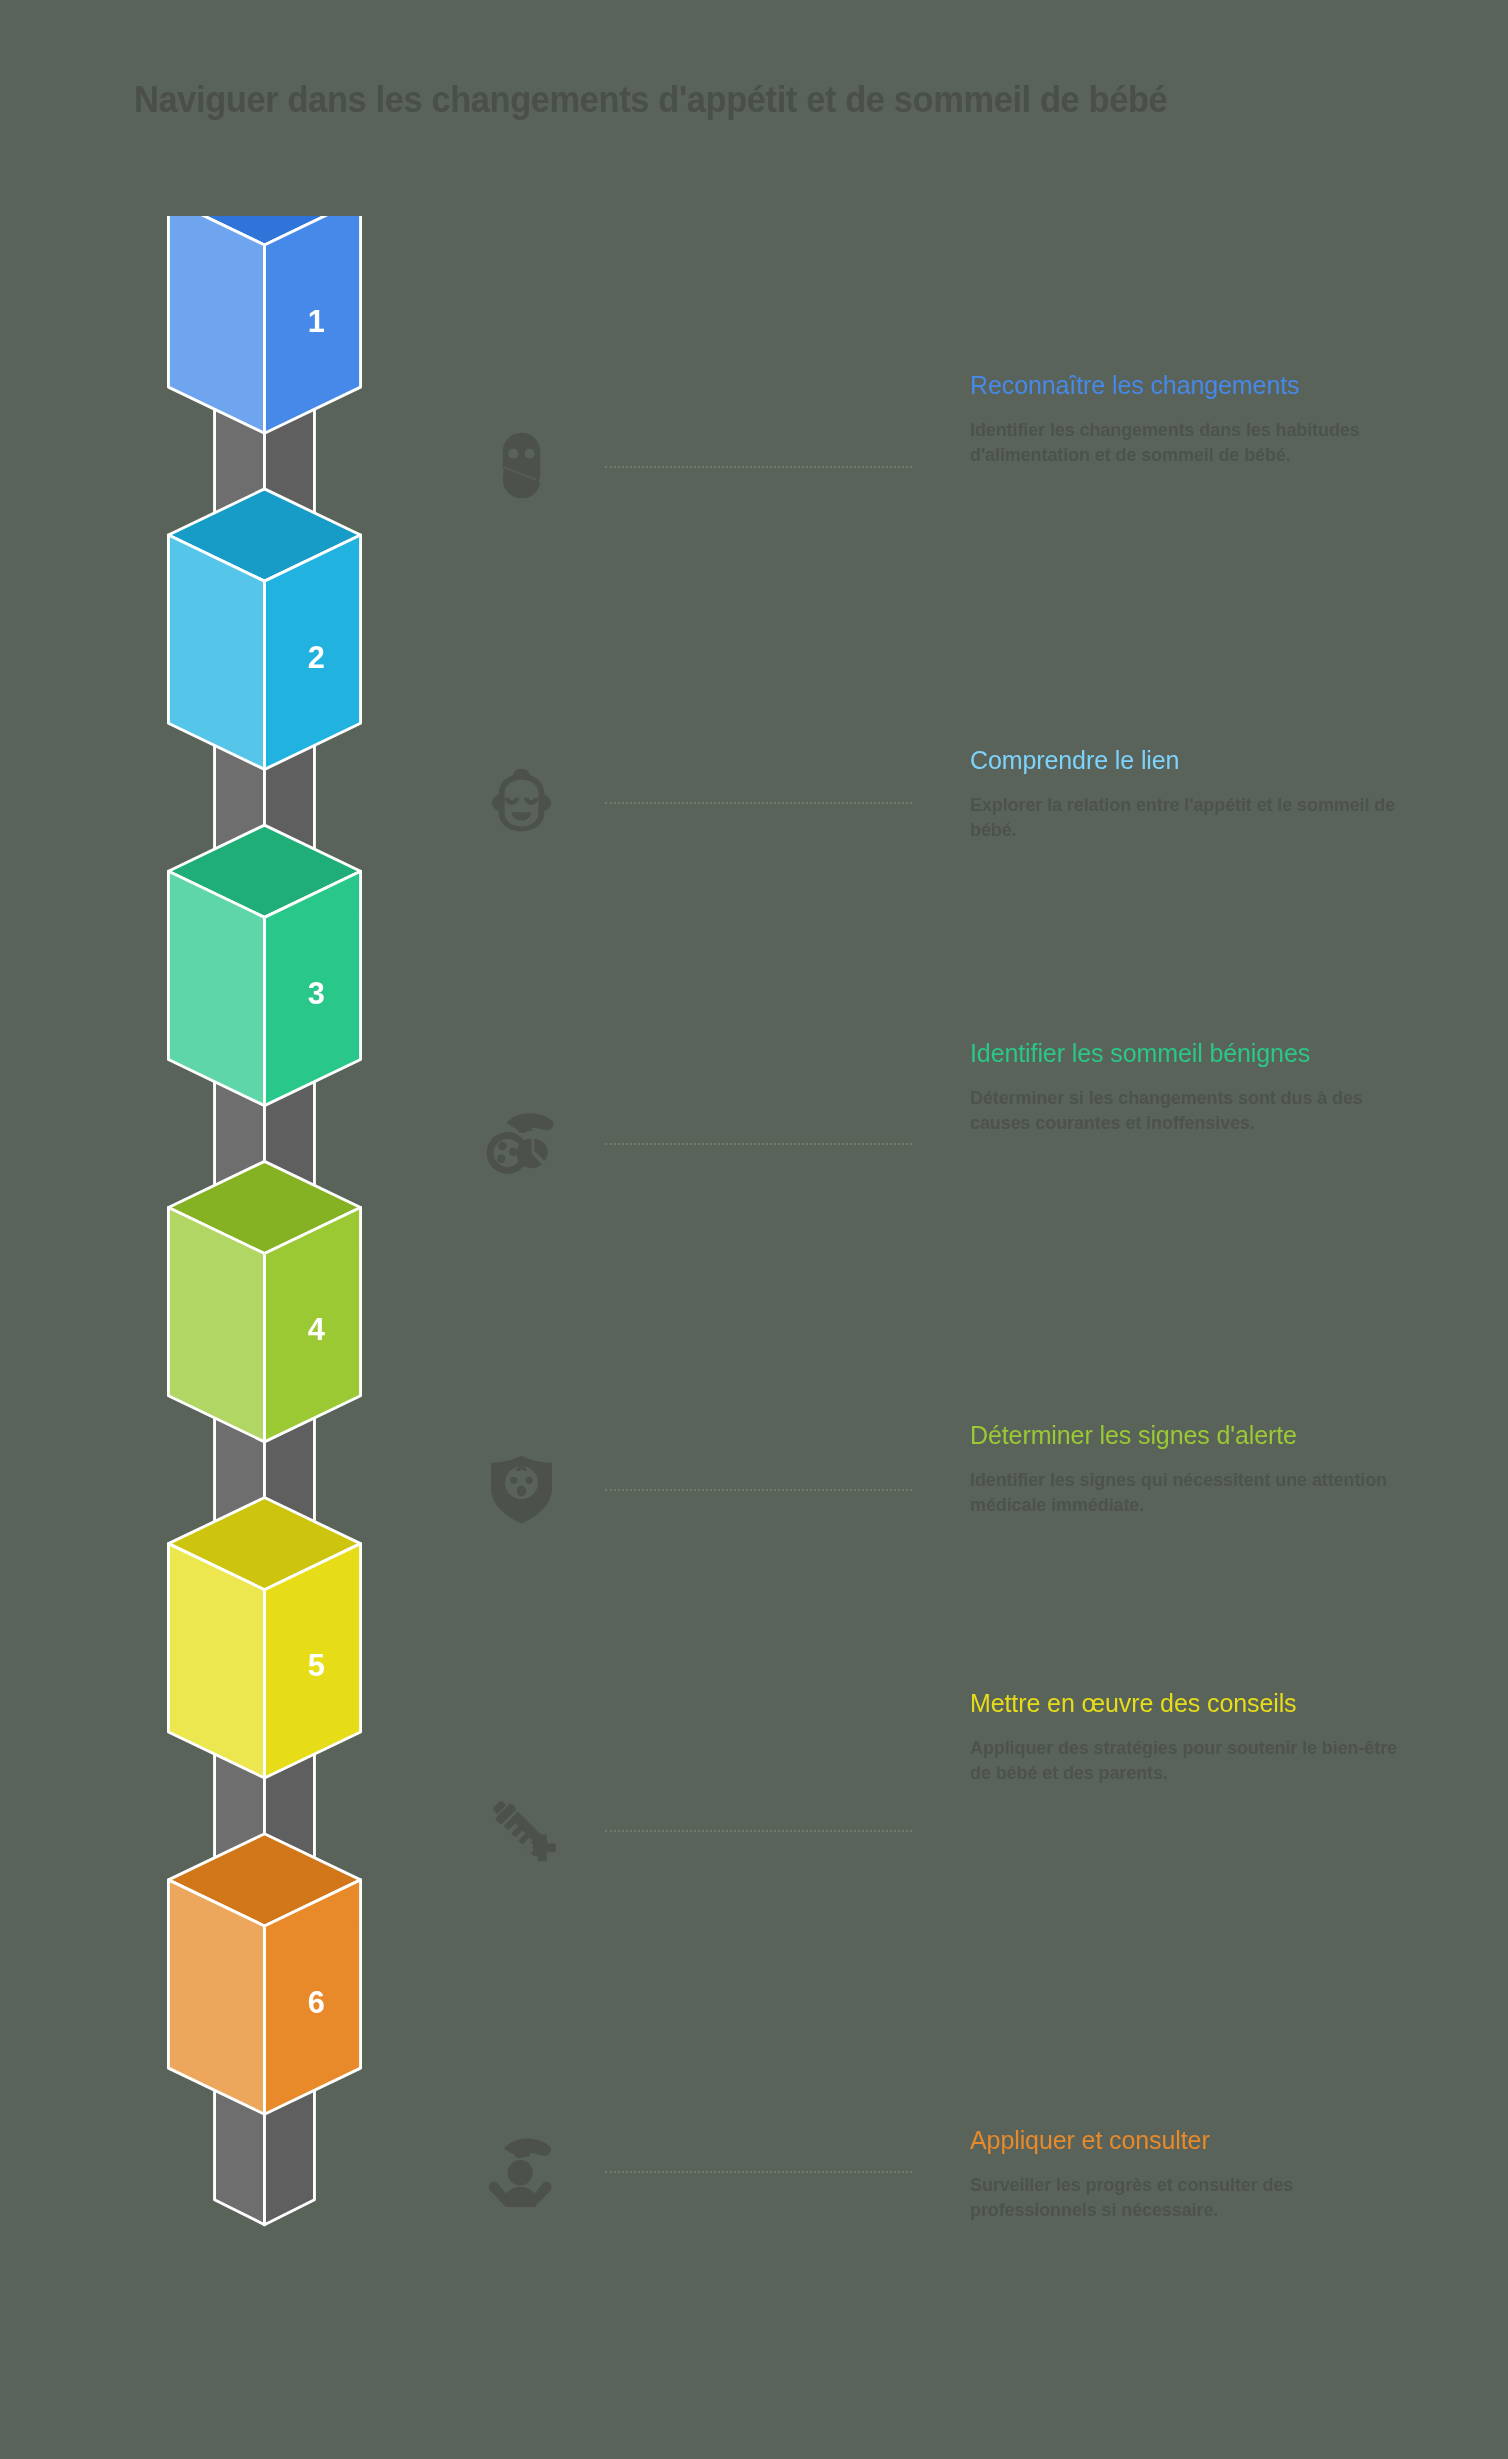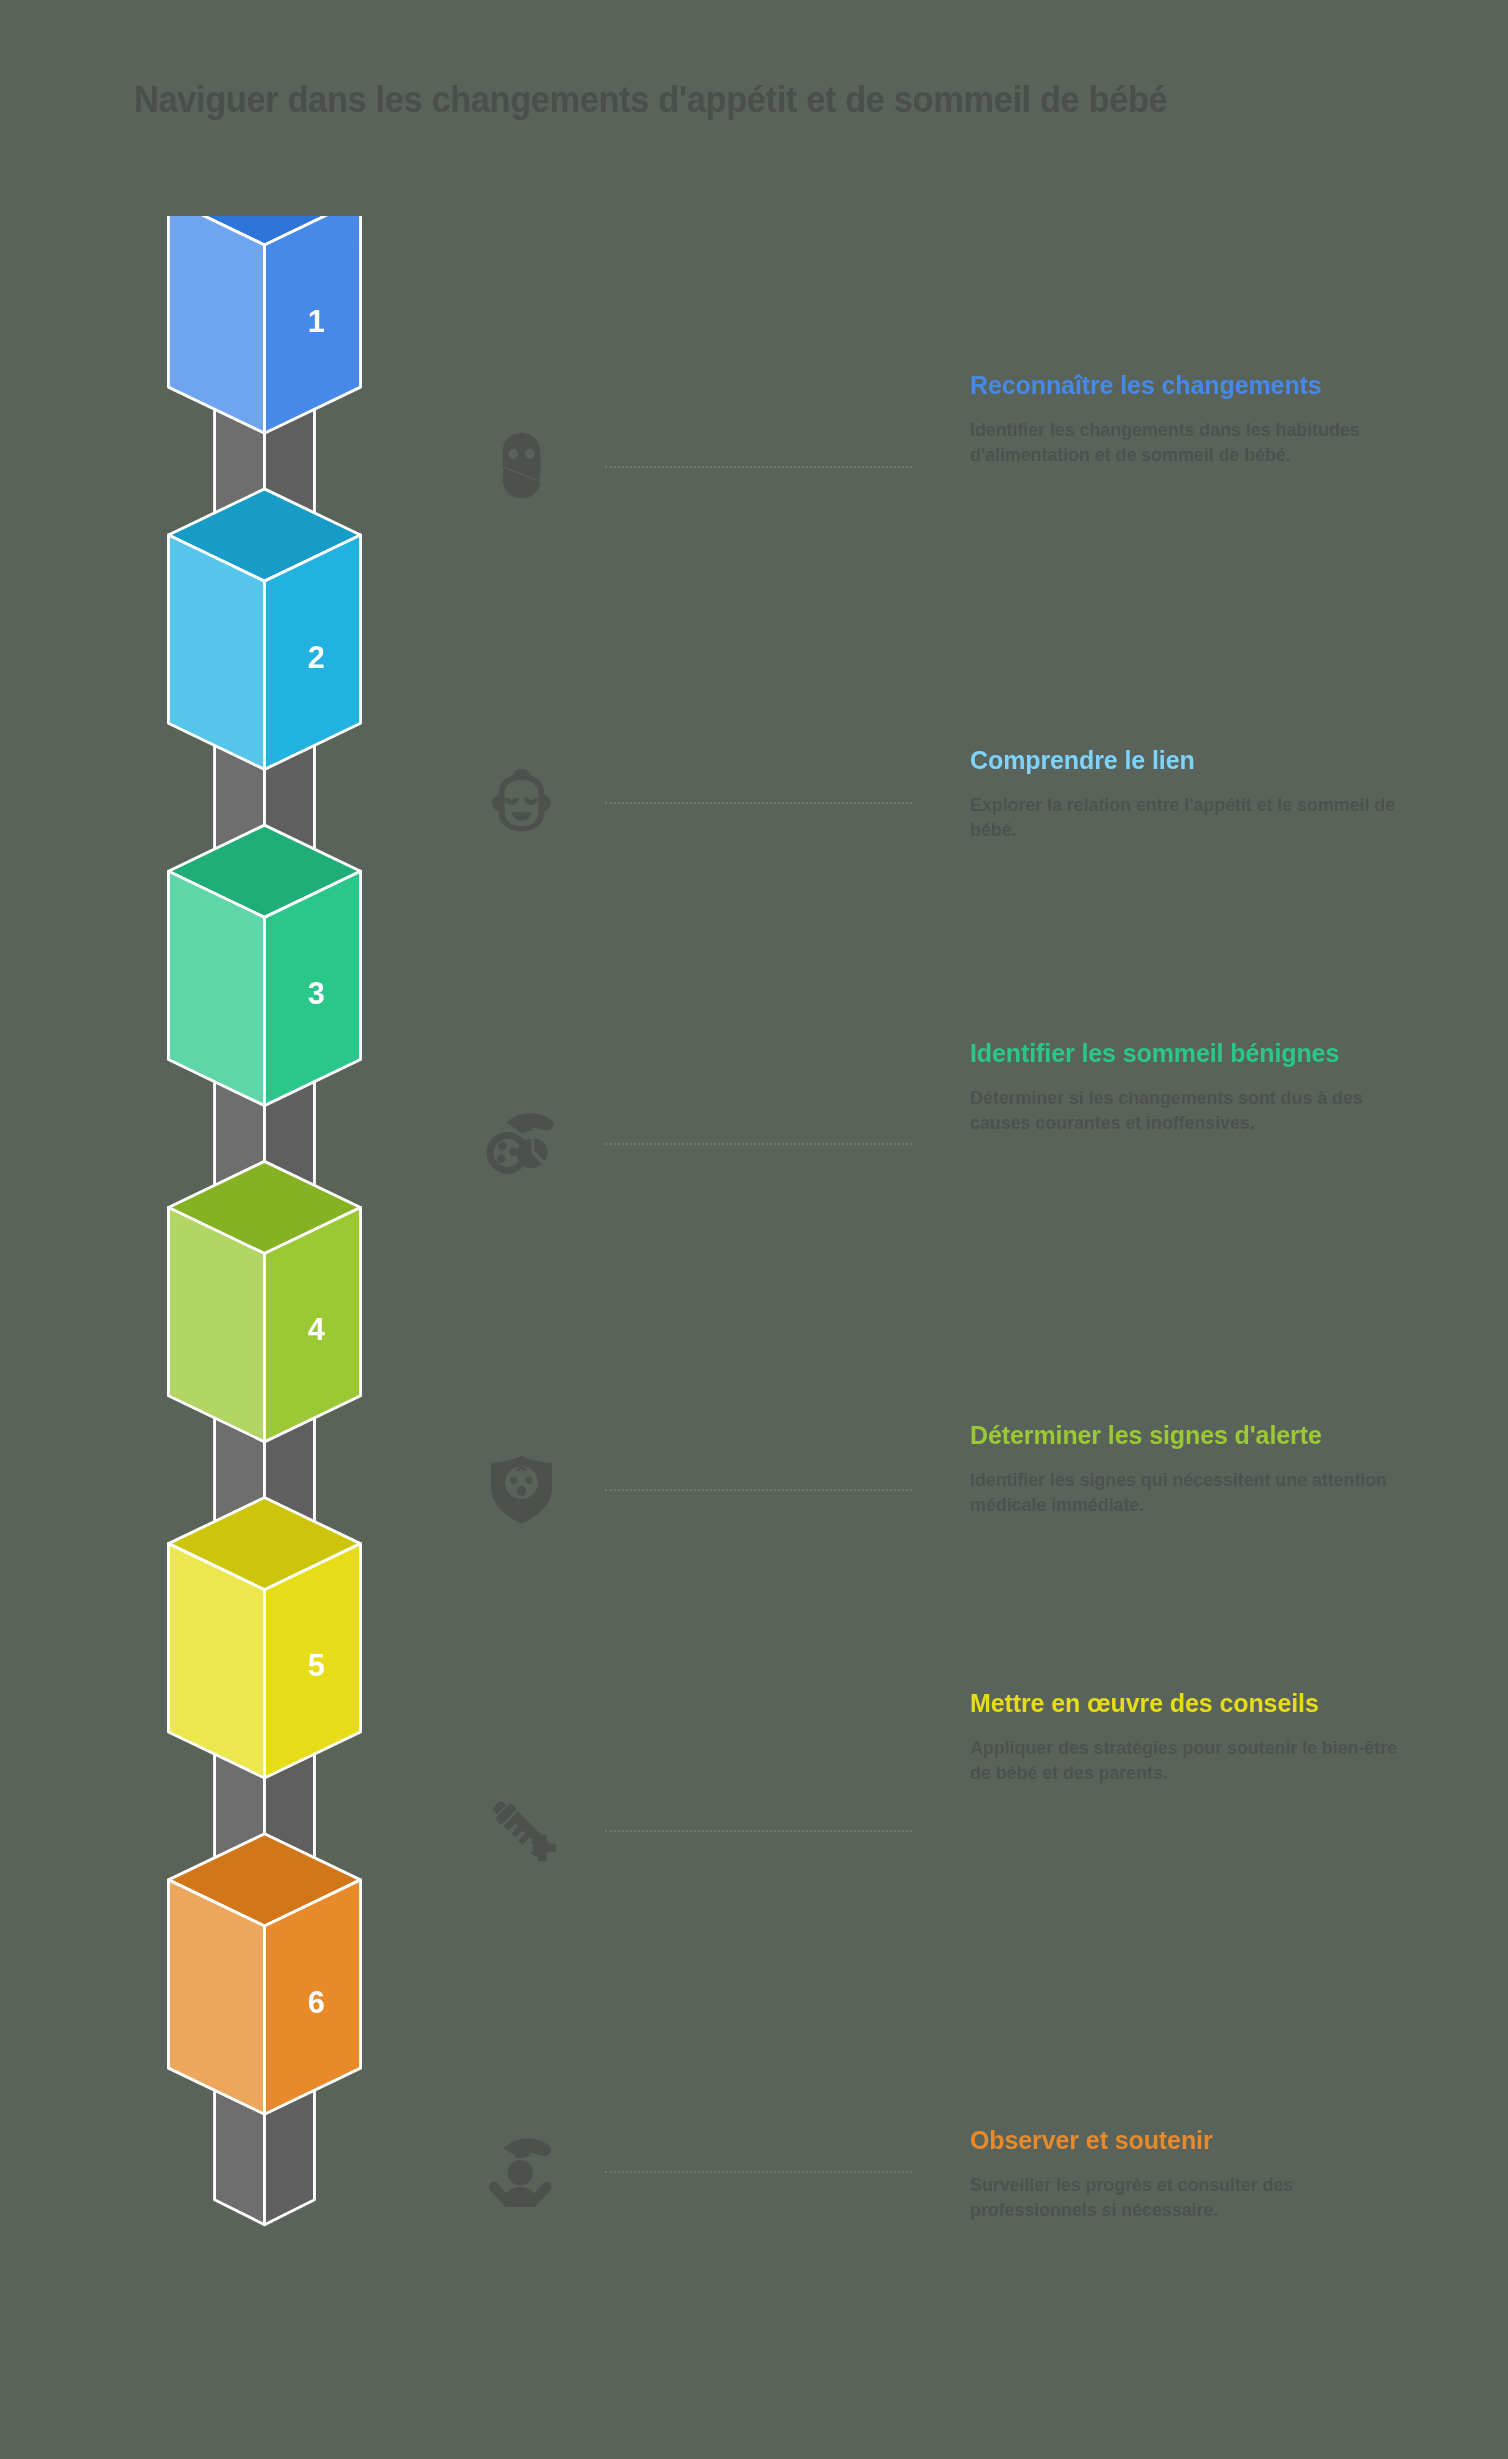--- a/index.html
+++ b/index.html
@@ -76,21 +76,21 @@
     height: 0;
     border-top: 2.9px dotted #6e7a6c;
   }
   .step-text {
     position: absolute;
     left: 970px;
     width: 432px;
   }
   .step-head {
     font-size: 25px;
-    font-weight: bold;
+    font-weight: normal;
     line-height: 1.22;
     letter-spacing: -0.1px;
     margin: 0 0 17.3px 0;
   }
   .step-desc {
     font-size: 18px;
     font-weight: bold;
     line-height: 1.42;
     color: #4d524c;
     letter-spacing: -0.1px;
@@ -246,19 +246,19 @@
     <div class="step-icon" style="top:2114px">
       <svg width="81" height="81" viewBox="0 0 64 64">
         <path d="M18 14c4-5 11-8 18-8 7 0 13 2 17 5 3 2 3 5 1 7-2 2-5 2-8 1-3-1-6-2-9-1-2 .6-4 2-5 4z"></path>
         <path d="M28 15c-1.5 1.4-2 3-1.5 4.4.6 1.6 2.4 2.3 4.3 1.9l8-1.6-1-4.6-8 1.6c-.6.1-1.2 0-1.4-.4-.2-.4 0-.9.6-1.3z"></path>
         <circle cx="31" cy="33" r="10"></circle>
         <path d="M31 44c-4.8 0-8.8 2.2-11.2 5.3l-6.4-7.6c-1.6-1.9-4.3-2-6-.3-1.6 1.7-1.5 4.4.2 6.1l11.4 11.9v.6h24v-.6l11.4-11.9c1.7-1.7 1.8-4.4.2-6.1-1.7-1.7-4.4-1.6-6 .3l-6.4 7.6C39.8 46.2 35.8 44 31 44z"></path>
       </svg>
     </div>
     <div class="dotted" style="top:2171px"></div>
     <div class="step-text" style="top:2125px">
-      <div class="step-head" style="color:#e8892a">Observer et soutenir</div>
+      <div class="step-head" style="color:#e8892a">Appliquer et consulter</div>
       <div class="step-desc">Surveiller les progrès et consulter des professionnels si nécessaire.</div>
     </div>
   </div>
 
 </div>
 
 
 </body></html>

